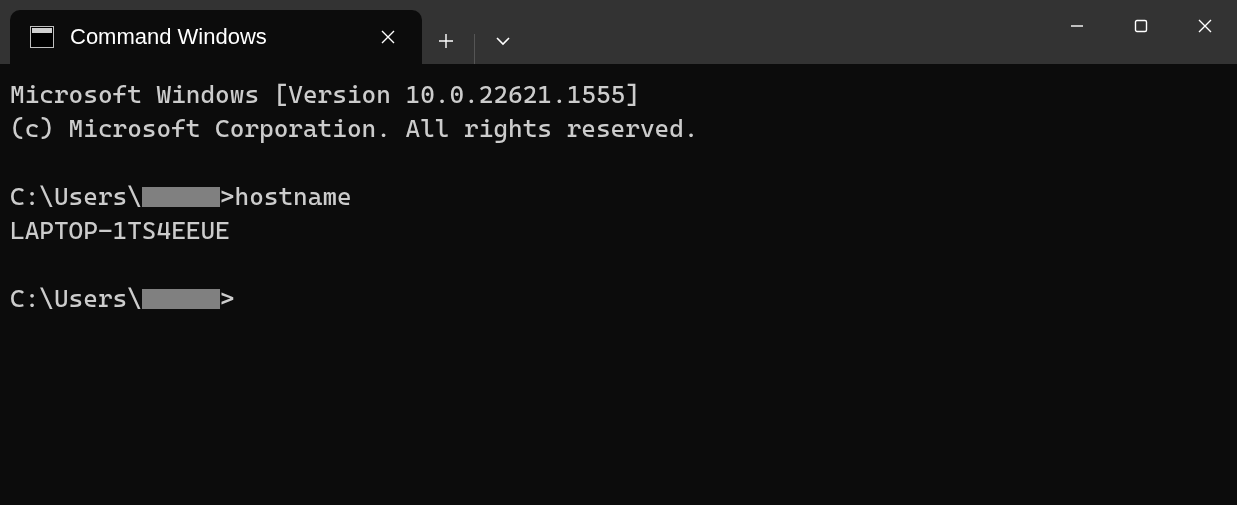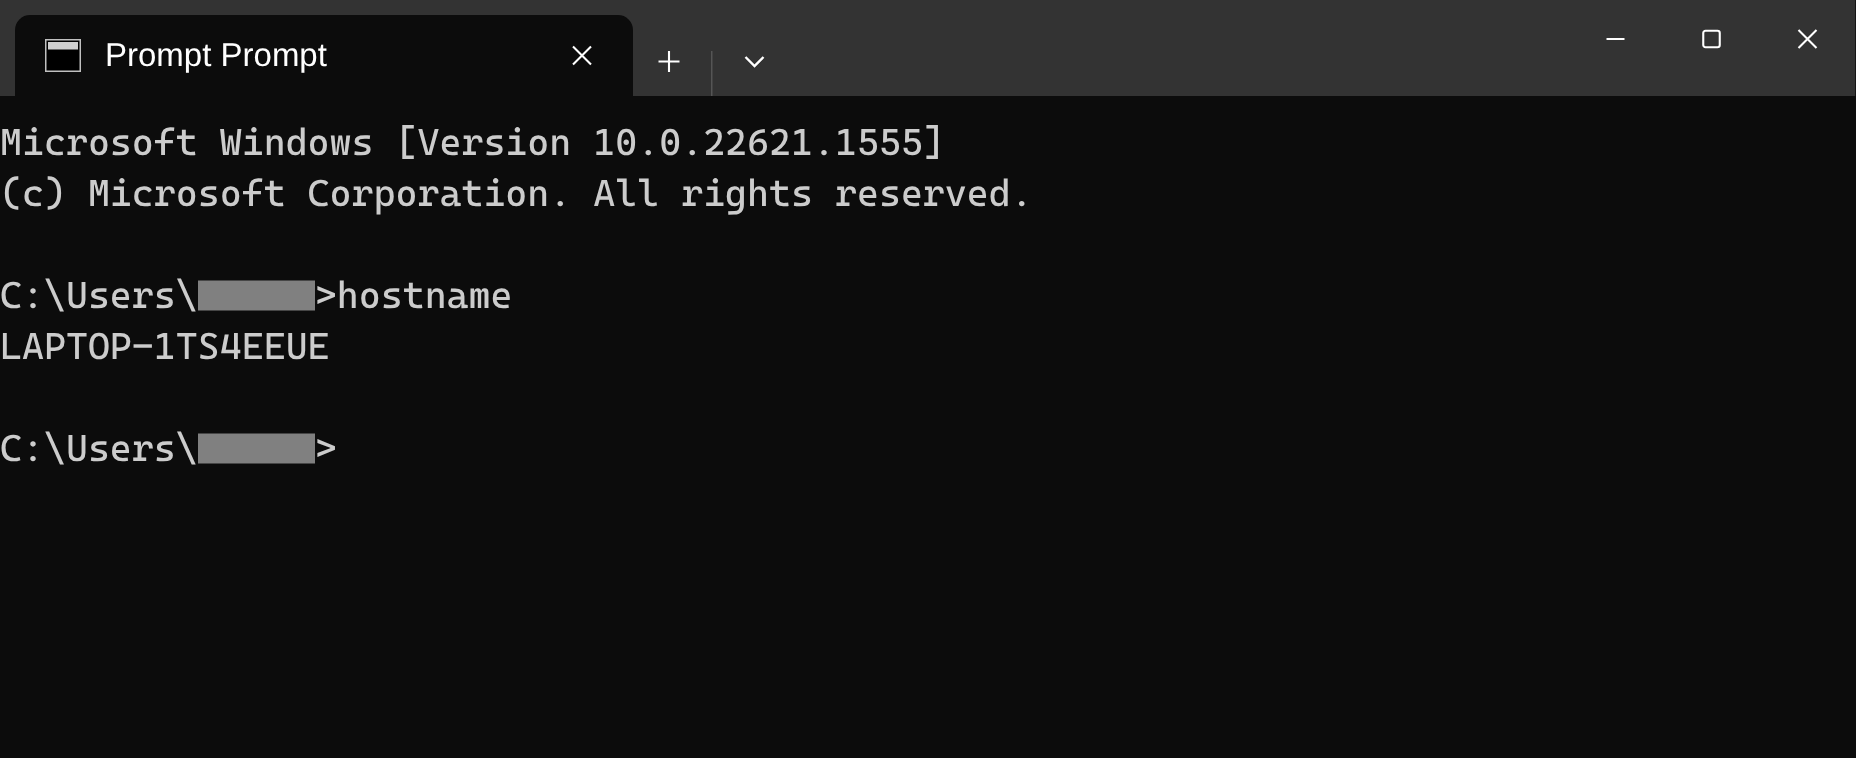--- a/index.html
+++ b/index.html
@@ -85,21 +85,21 @@
       color: #ffffff;
     }
 
     .terminal {
       flex: 1;
       background: #0c0c0c;
       color: #cccccc;
       font-family: "Cascadia Mono", Consolas, "Courier New", monospace;
       font-size: 25px;
       line-height: 34px;
-      padding: 14px 0;
+      padding: 14px 10px;
       white-space: pre;
     }
     .terminal .line { display: block; }
     .redact {
       display: inline-block;
       background: #808080;
       height: 20px;
       vertical-align: middle;
       position: relative;
       top: -2px;
@@ -109,21 +109,21 @@
 <body>
 
 <div class="window">
 
   <div class="titlebar">
     <div class="tab-strip">
       <div class="tab">
         <span class="tab-icon">
             <span class="bar"></span>
           </span>
-        <span class="tab-title">Prompt Prompt</span>
+        <span class="tab-title">Command Windows</span>
         <span class="tab-close">
           <svg width="14" height="14" viewBox="0 0 14 14">
               <path d="M1 1 L13 13 M13 1 L1 13" stroke="currentColor" stroke-width="1.4" fill="none"></path>
             </svg>
         </span>
       </div>
       <div class="tb-btn">
         <svg width="16" height="16" viewBox="0 0 16 16">
             <path d="M8 1 V15 M1 8 H15" stroke="currentColor" stroke-width="1.4" fill="none"></path>
           </svg>

